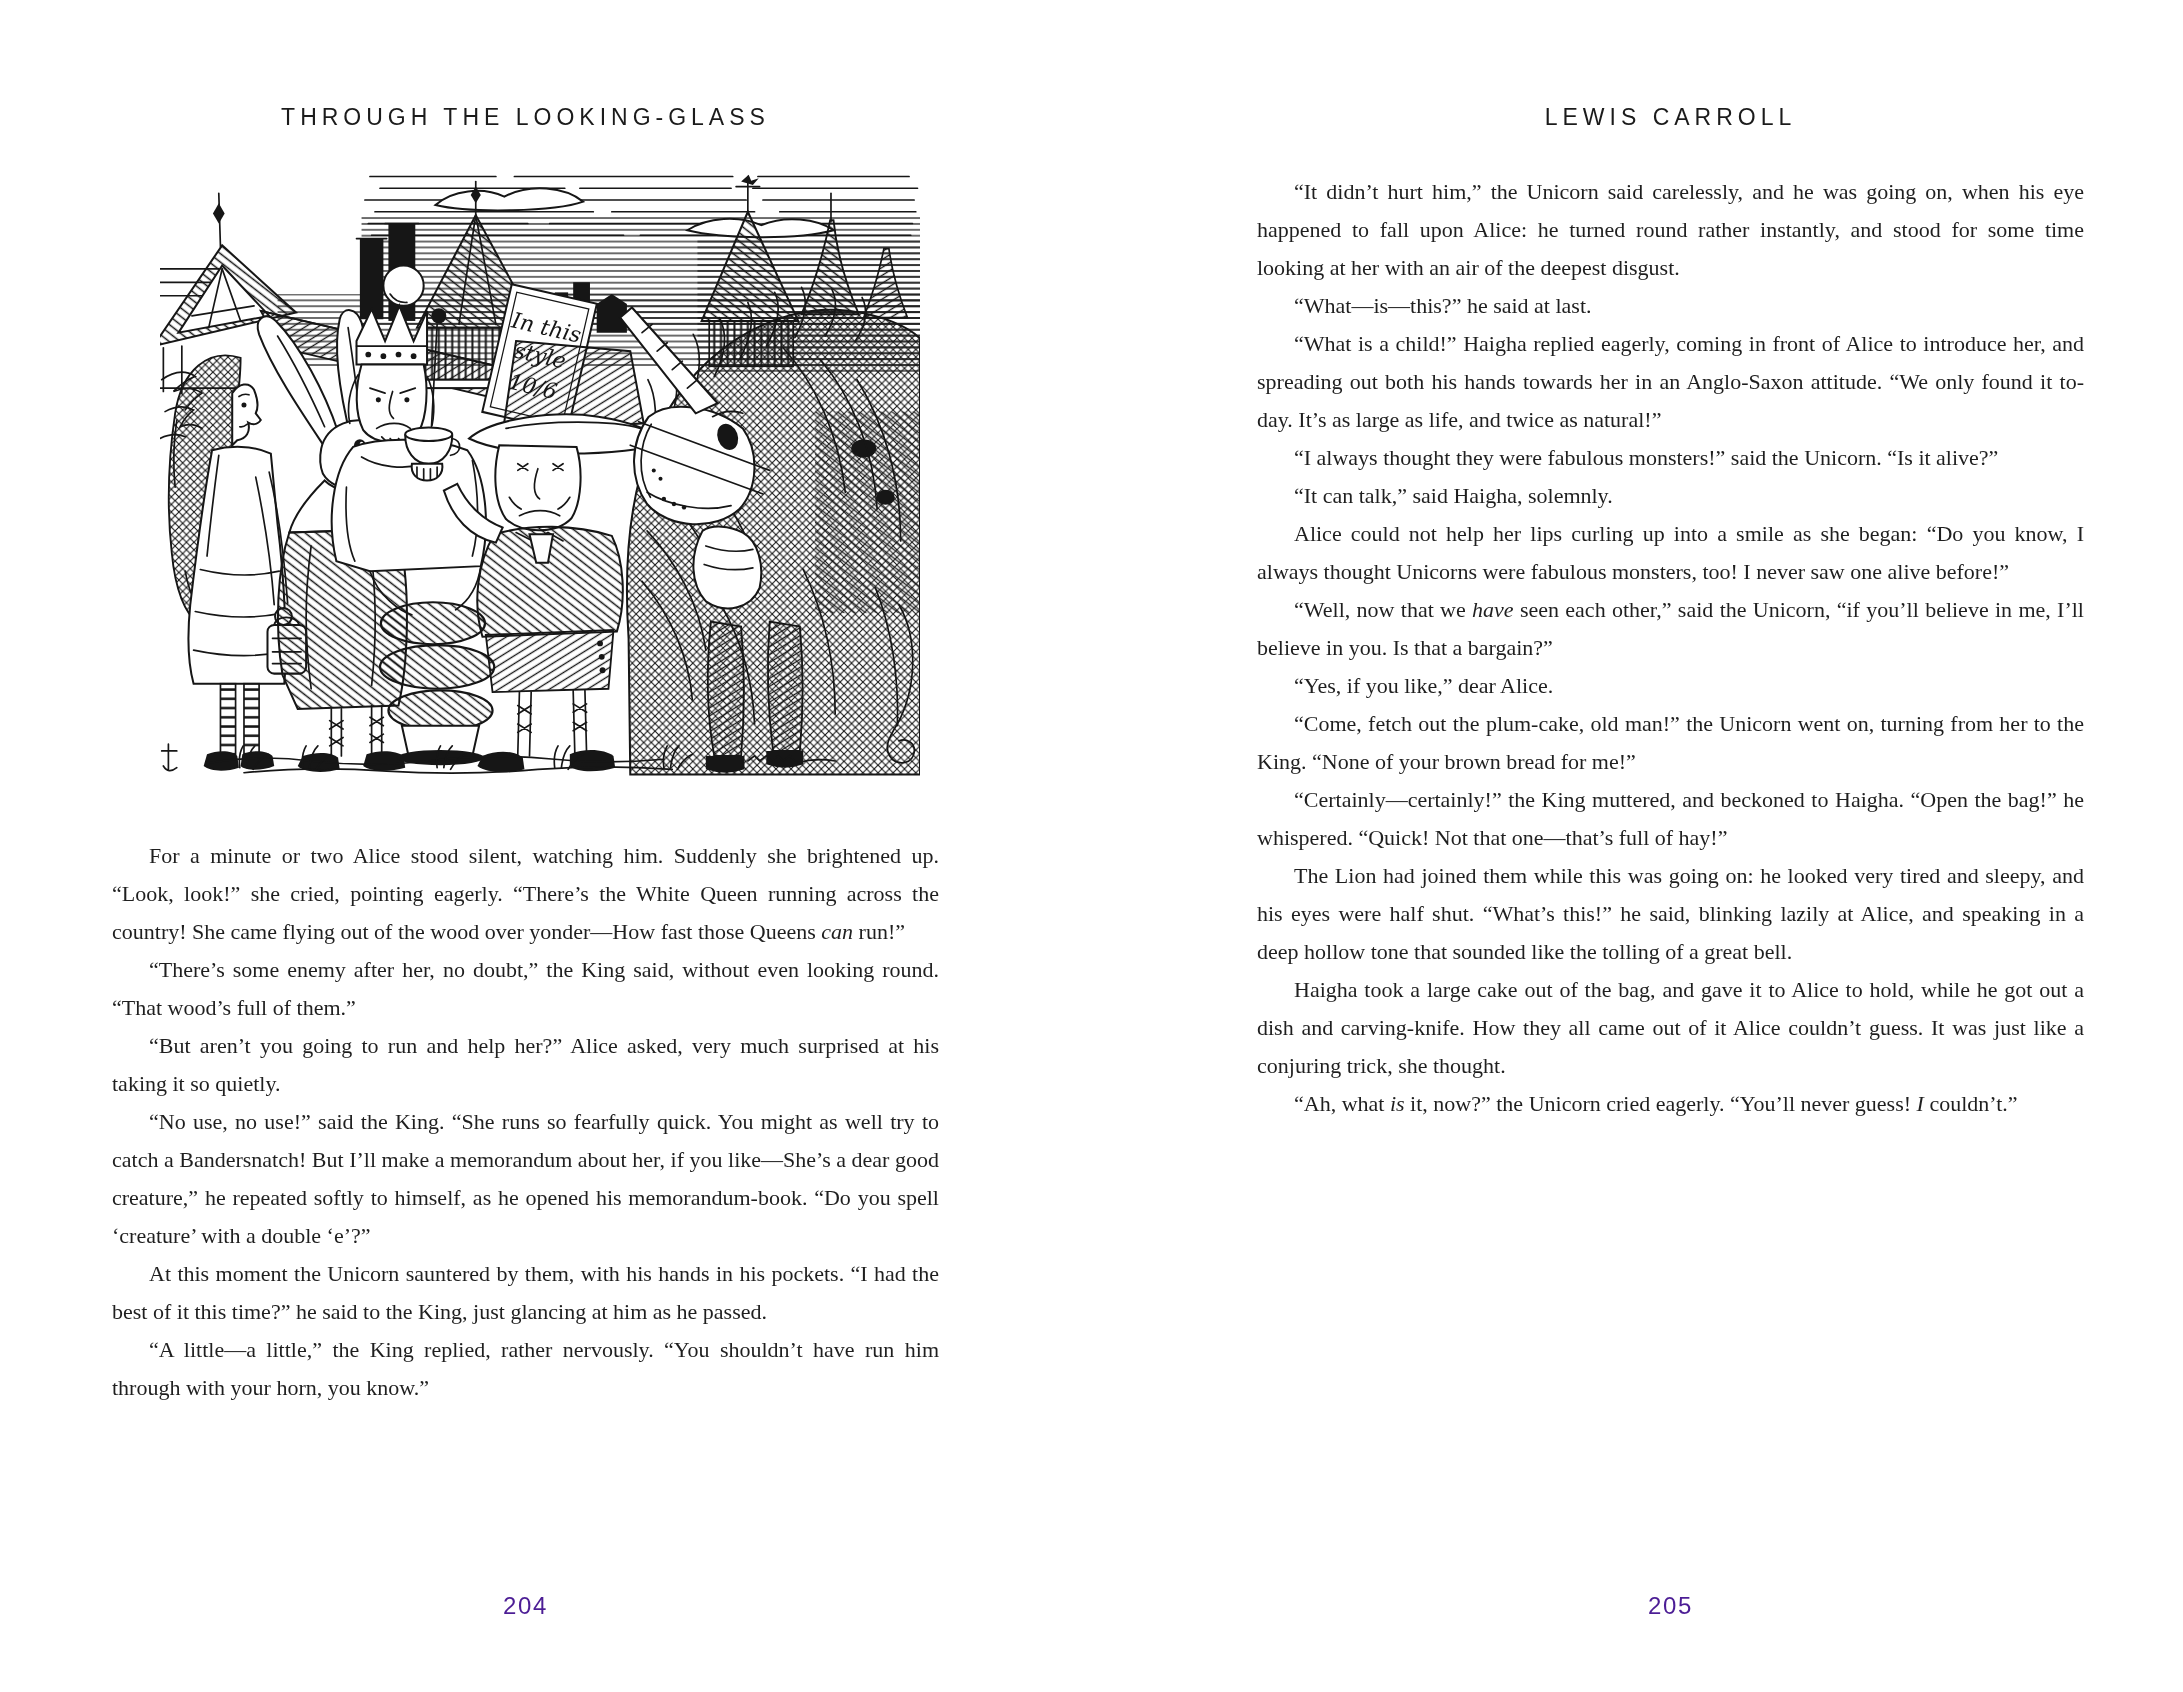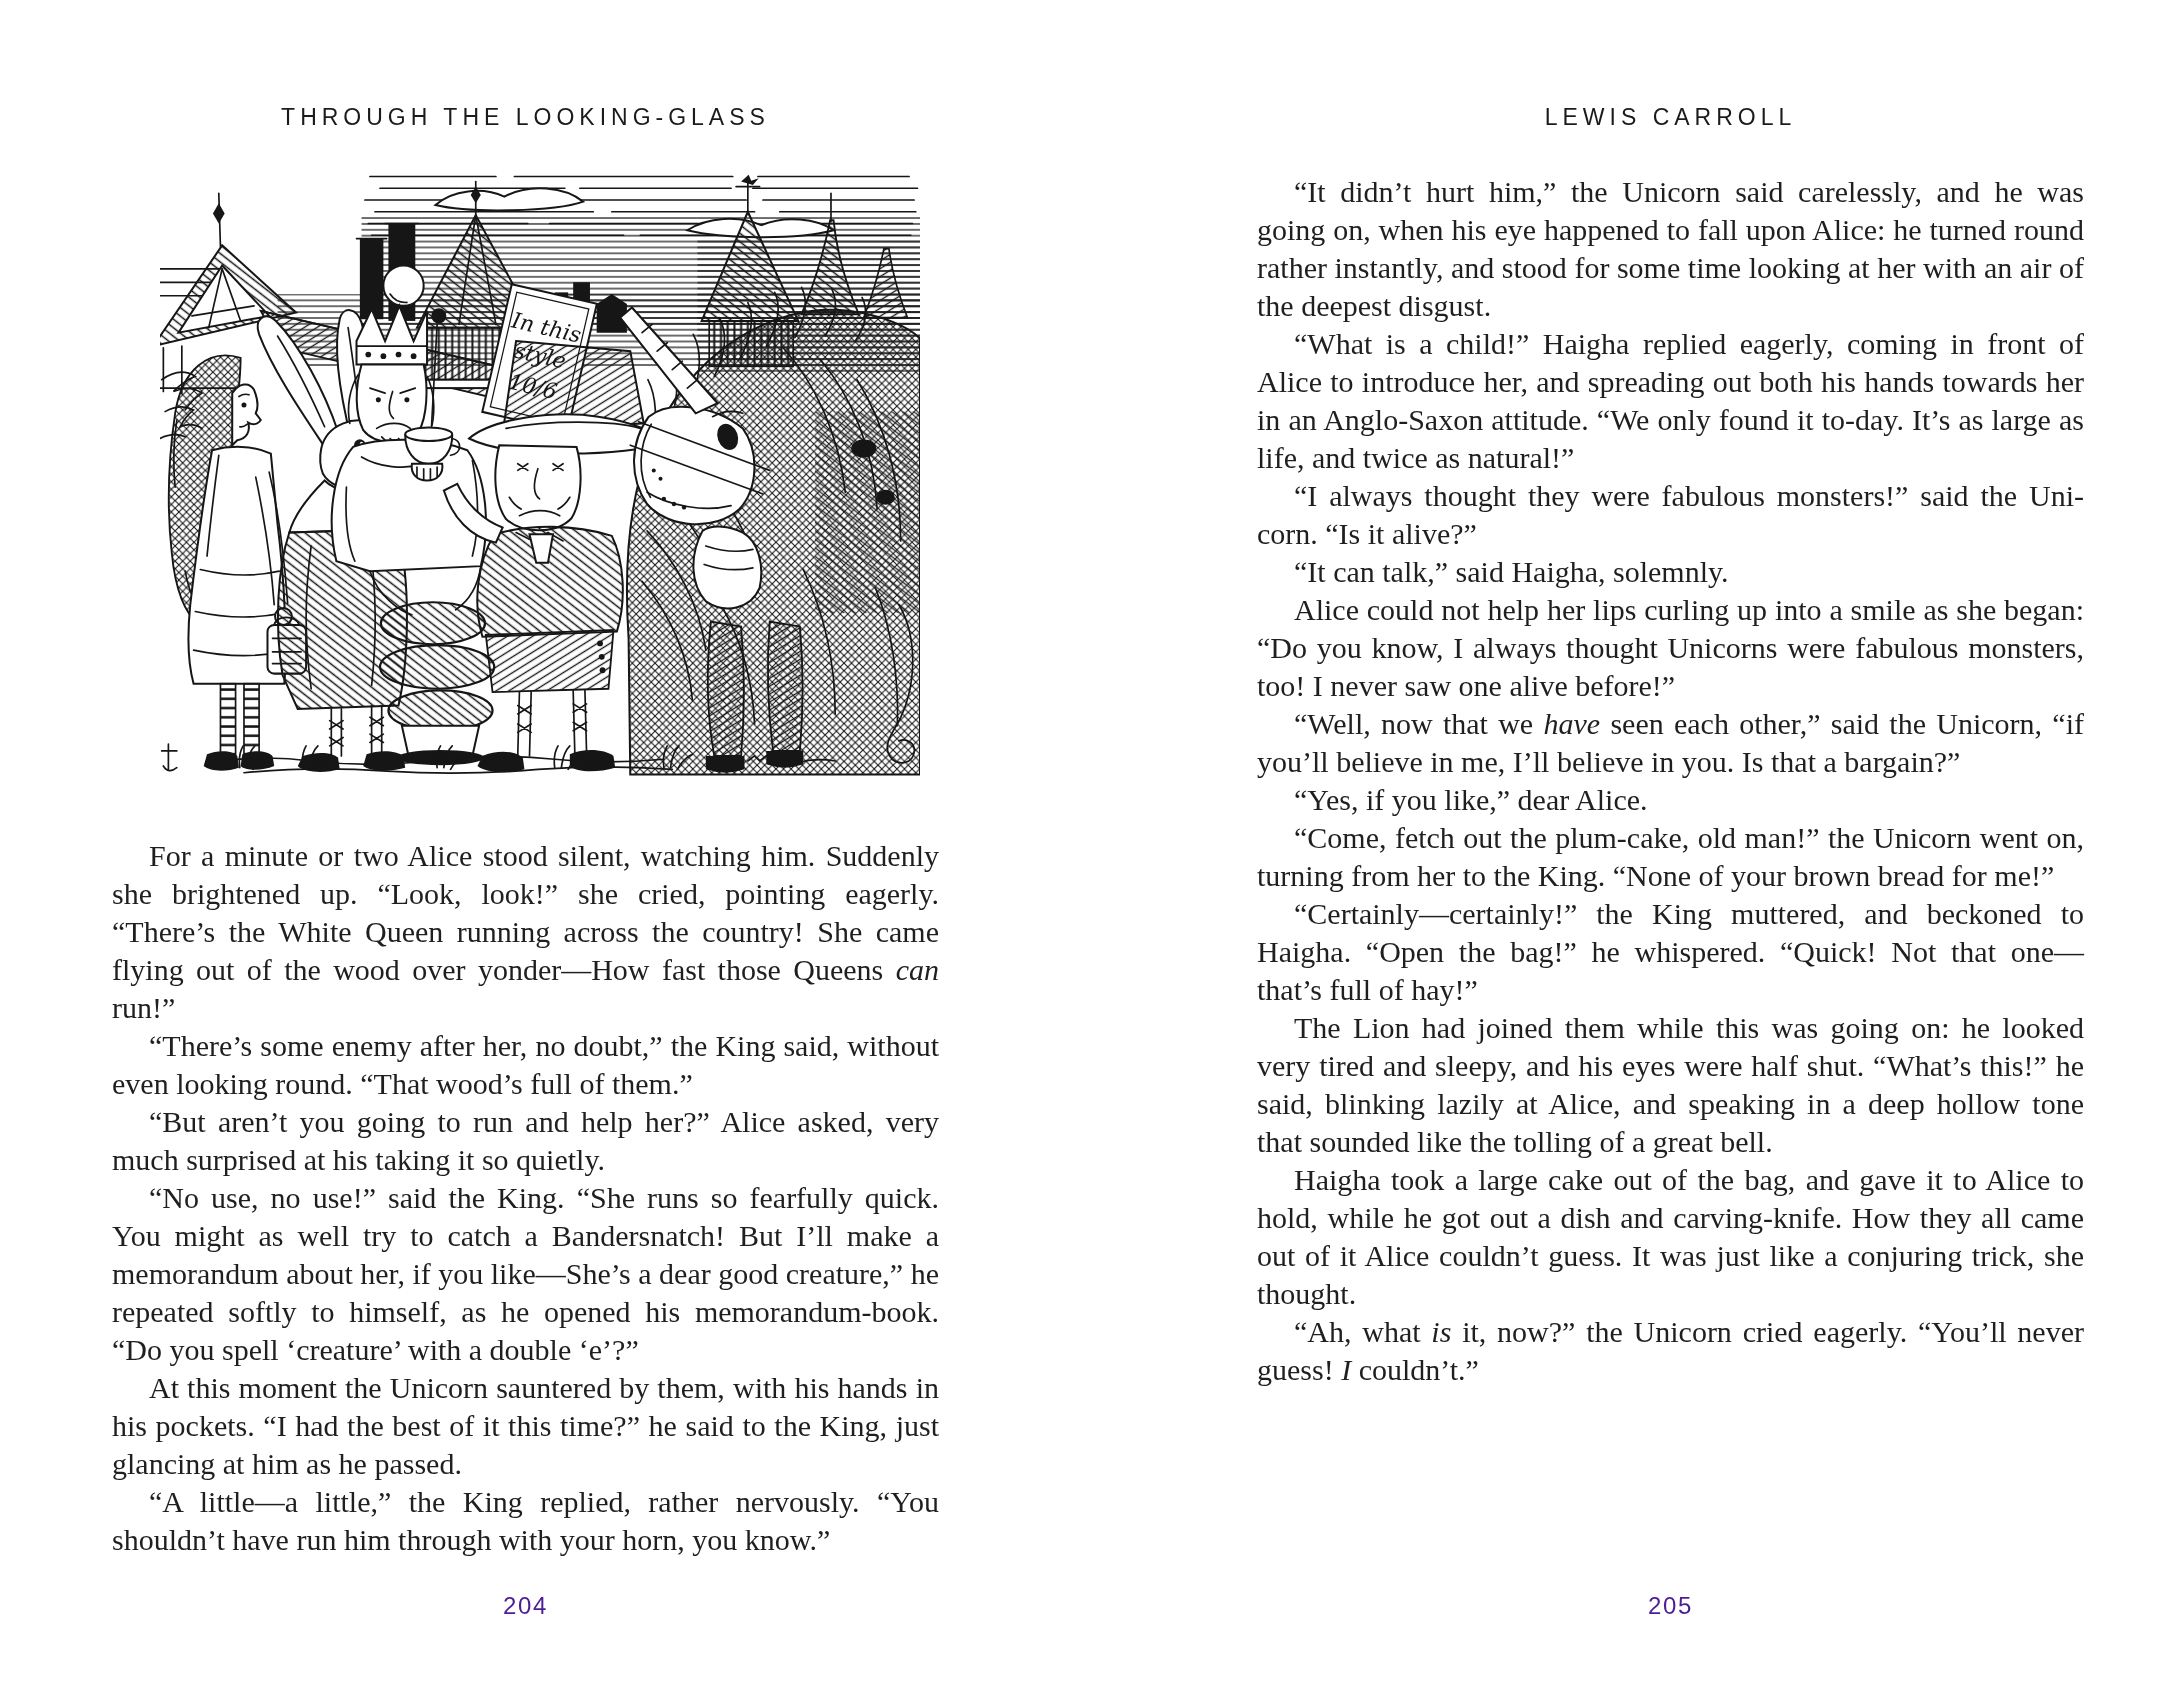--- a/index.html
+++ b/index.html
@@ -17,21 +17,21 @@
     font-family: "Liberation Sans", sans-serif;
     font-size: 23px; letter-spacing: 5px; font-weight: 500;
     color: #1b1b1b;
   }
   .rh.left  { left: 112px; }
   .rh.right { left: 1257px; }
   .illo { position: absolute; left: 160px; top: 168px; width: 760px; height: 609px; }
   .illo svg { display: block; width: 760px; height: 609px; }
   .body {
     position: absolute; width: 827px;
-    font-size: 30px; line-height: 38px;
+    font-size: 22px; line-height: 38px;
     text-align: justify; color: #1f1f1f;
     hyphens: manual; -webkit-hyphens: manual;
   }
   #left-body  { left: 112px;  top: 837px; }
   #right-body { left: 1257px; top: 173px; }
   .body p { text-indent: 37px; margin: 0; }
   .body em { font-style: italic; }
   .folio {
     position: absolute; top: 1592px; width: 827px;
     text-align: center;
@@ -347,20 +347,21 @@
       <p>“But aren’t you going to run and help her?” Alice asked, very much surprised at his taking it so quietly.</p>
       <p>“No use, no use!” said the King. “She runs so fearfully quick. You might as well try to catch a Bandersnatch! But I’ll make a memorandum about her, if you like—She’s a dear good crea­ture,” he repeated softly to himself, as he opened his memoran­dum-book. “Do you spell ‘creature’ with a double ‘e’?”</p>
       <p>At this moment the Unicorn sauntered by them, with his hands in his pockets. “I had the best of it this time?” he said to the King, just glancing at him as he passed.</p>
       <p>“A little—a little,” the King replied, rather nervously. “You shouldn’t have run him through with your horn, you know.”</p>
     </div>
   <footer class="folio left">204</footer>
 
   <header class="rh right">LEWIS CARROLL</header>
   <div class="body" id="right-body">
       <p>“It didn’t hurt him,” the Unicorn said carelessly, and he was going on, when his eye happened to fall upon Alice: he turned round rather instantly, and stood for some time looking at her with an air of the deepest disgust.</p>
+      <p>“What—is—this?” he said at last.</p>
       <p>“What is a child!” Haigha replied eagerly, coming in front of Alice to introduce her, and spreading out both his hands towards her in an Anglo-Saxon attitude. “We only found it to-day. It’s as large as life, and twice as natural!”</p>
       <p>“I always thought they were fabulous monsters!” said the Uni­corn. “Is it alive?”</p>
       <p>“It can talk,” said Haigha, solemnly.</p>
       <p>Alice could not help her lips curling up into a smile as she began: “Do you know, I always thought Unicorns were fabulous monsters, too! I never saw one alive before!”</p>
       <p>“Well, now that we <em>have</em> seen each other,” said the Unicorn, “if you’ll believe in me, I’ll believe in you. Is that a bargain?”</p>
       <p>“Yes, if you like,” dear Alice.</p>
       <p>“Come, fetch out the plum-cake, old man!” the Unicorn went on, turning from her to the King. “None of your brown bread for me!”</p>
       <p>“Certainly—certainly!” the King muttered, and beckoned to Haigha. “Open the bag!” he whispered. “Quick! Not that one—that’s full of hay!”</p>
       <p>The Lion had joined them while this was going on: he looked very tired and sleepy, and his eyes were half shut. “What’s this!” he said, blinking lazily at Alice, and speaking in a deep hollow tone that sounded like the tolling of a great bell.</p>
       <p>Haigha took a large cake out of the bag, and gave it to Alice to hold, while he got out a dish and carving-knife. How they all came out of it Alice couldn’t guess. It was just like a conjuring trick, she thought.</p>

